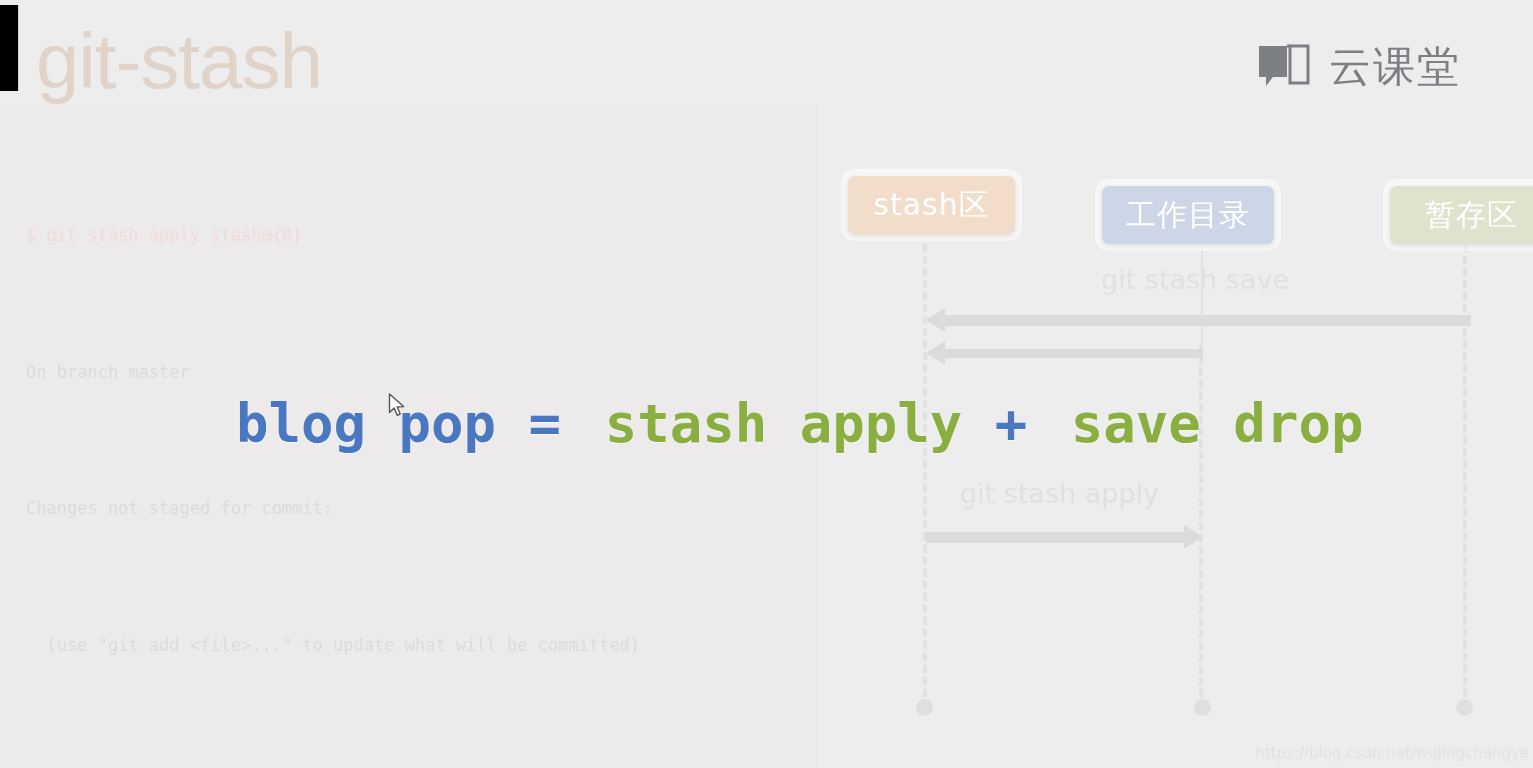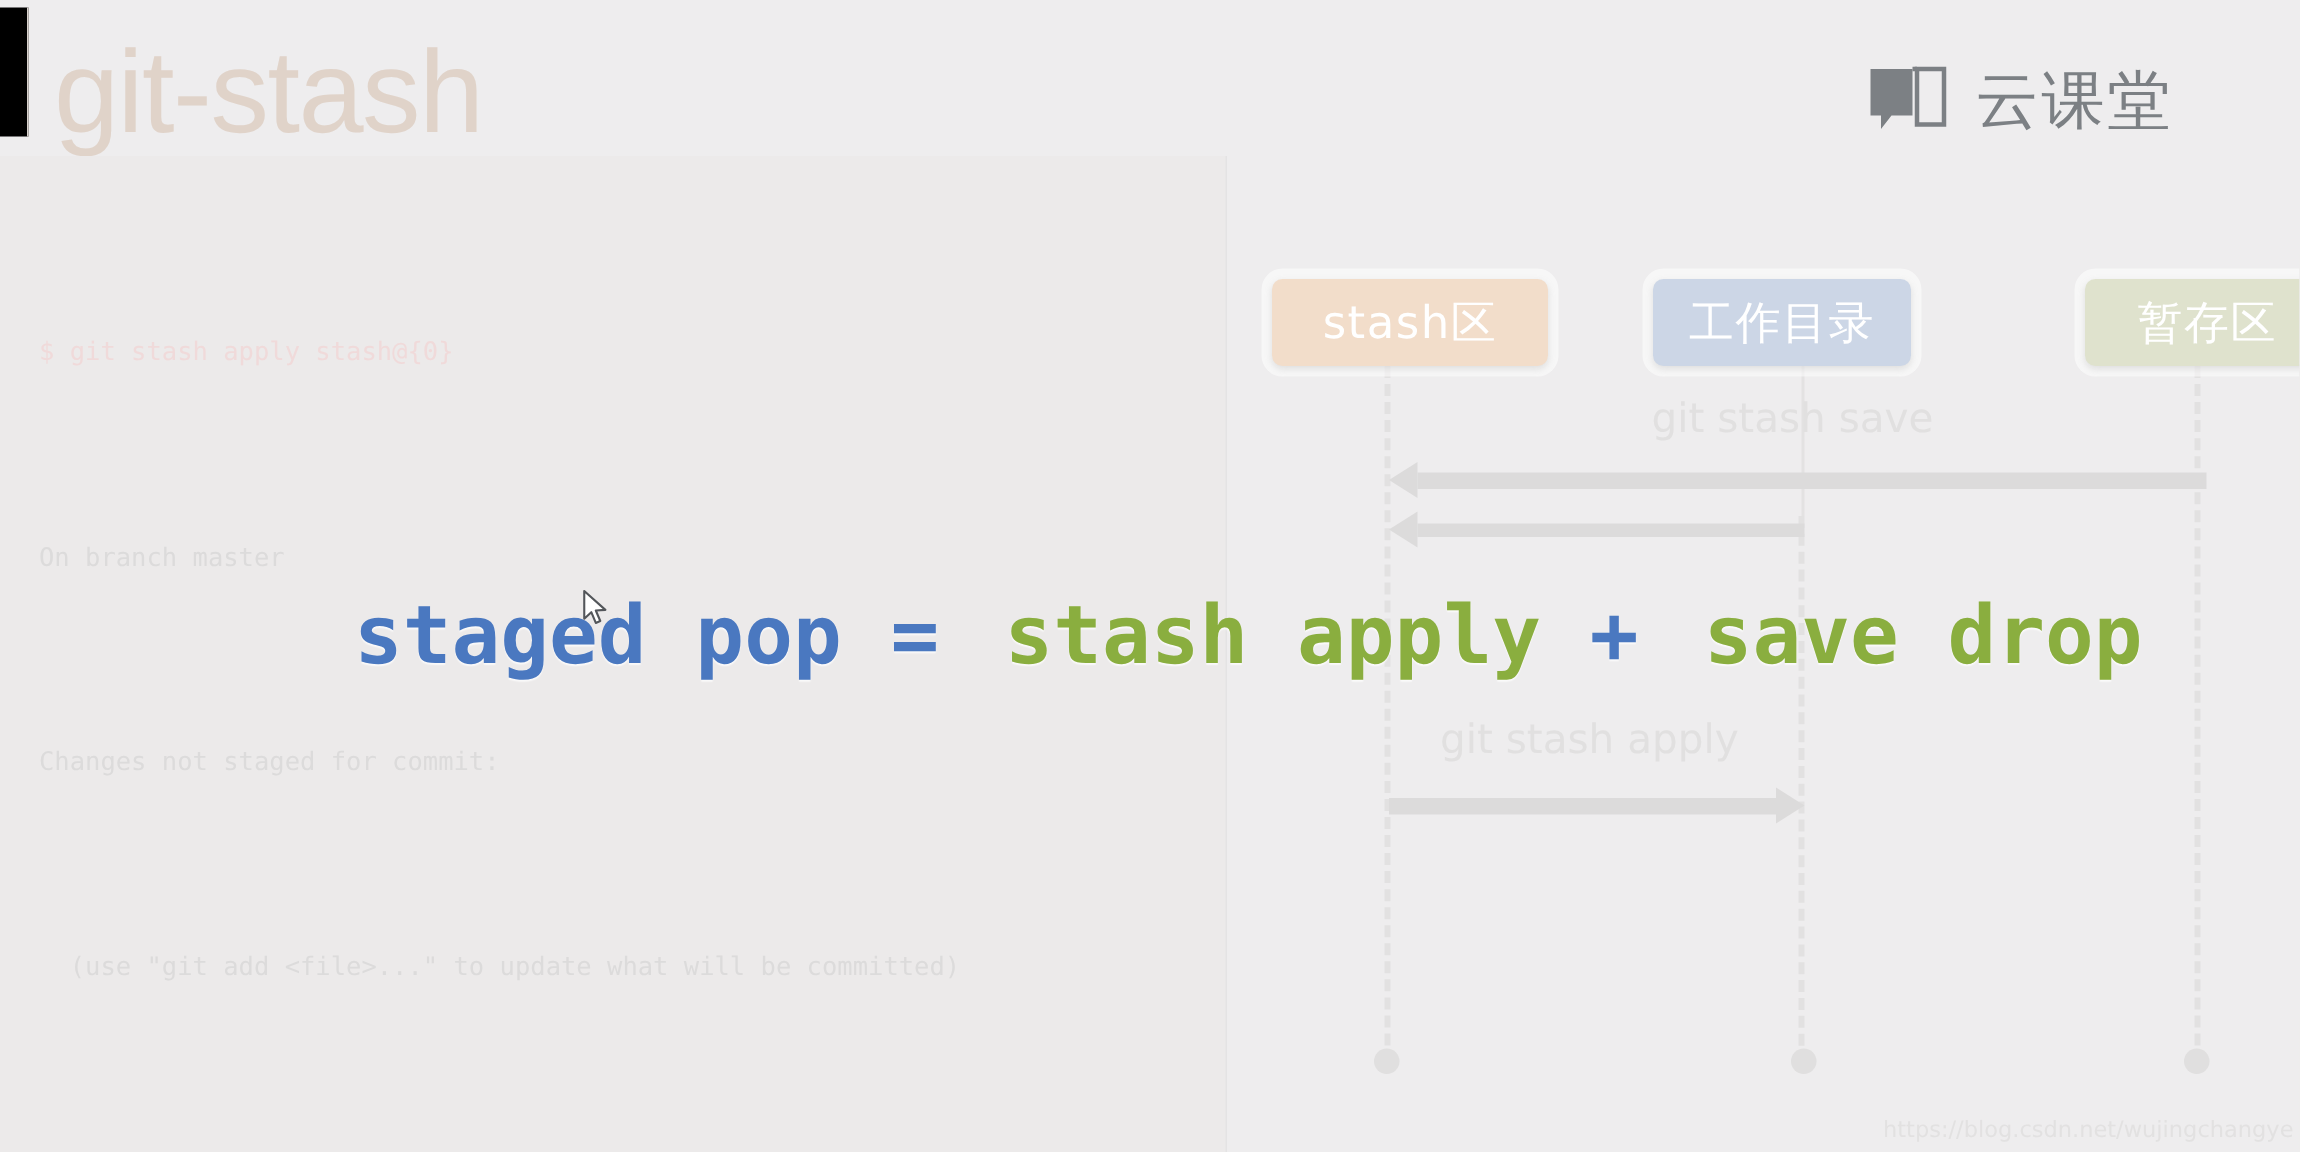--- a/index.html
+++ b/index.html
@@ -38,21 +38,21 @@
     line-height: 86px;
     color: #e0d3c9;
     letter-spacing: -1px;
     font-weight: 400;
     white-space: nowrap;
   }
 
   
   .logo-wrap {
     position: absolute;
-    right: 84px;
+    right: 72px;
     top: 44px;
     display: flex;
     align-items: center;
     gap: 18px;
   }
   .logo-mark {
     width: 54px;
     height: 46px;
     position: relative;
   }
@@ -225,21 +225,21 @@
       
       
       
       
       
       
       
     </div>
   </div>
 
-  <div class="equation"><span class="eq-blue">staged pop </span><span class="eq-blue">= </span><span class="eq-green">stash apply </span><span class="eq-blue">+ </span><span class="eq-green">save drop</span></div>
+  <div class="equation"><span class="eq-blue">blog pop </span><span class="eq-blue">= </span><span class="eq-green">stash apply </span><span class="eq-blue">+ </span><span class="eq-green">save drop</span></div>
 
   <div class="diagram">
 
     <div class="lifeline" style="left:105px; top:140px; height:465px;"></div>
     <div class="lifeline-dot" style="left:98px; top:595px;"></div>
 
     <div class="lifeline-solid" style="left:383px; top:140px; height:100px;"></div>
     <div class="lifeline" style="left:381px; top:240px; height:365px;"></div>
     <div class="lifeline-dot" style="left:376px; top:595px;"></div>
 
@@ -256,21 +256,21 @@
       <div class="arrow-head-left" style="left:0;"></div>
       <div class="arrow-shaft" style="left:19px; right:0; height:9px; top:8px;"></div>
     </div>
 
     <div class="arrow-label" style="left:142px; top:374px;">git stash apply</div>
     <div class="arrow-row" style="left:108px; top:421px; width:277px;">
       <div class="arrow-shaft" style="left:0; right:19px; height:11px; top:7px;"></div>
       <div class="arrow-head-right" style="right:0;"></div>
     </div>
 
-    <div class="node-box" style="left:30px; top:82px; width:184px; height:58px; background:#f2ddca;text-align:center;">
+    <div class="node-box" style="left:30px; top:72px; width:167px; height:58px; background:#f2ddca;text-align:center;">
       <span>stash区</span>
     </div>
     <div class="node-box" style="left:284px; top:82px; width:172px; height:58px; background:#ccd6e6;">
       <span>工作目录</span>
     </div>
     <div class="node-box" style="left:572px; top:82px; width:163px; height:58px; background:#dfe2cd;">
       <span>暂存区</span>
     </div>
   </div>
 

